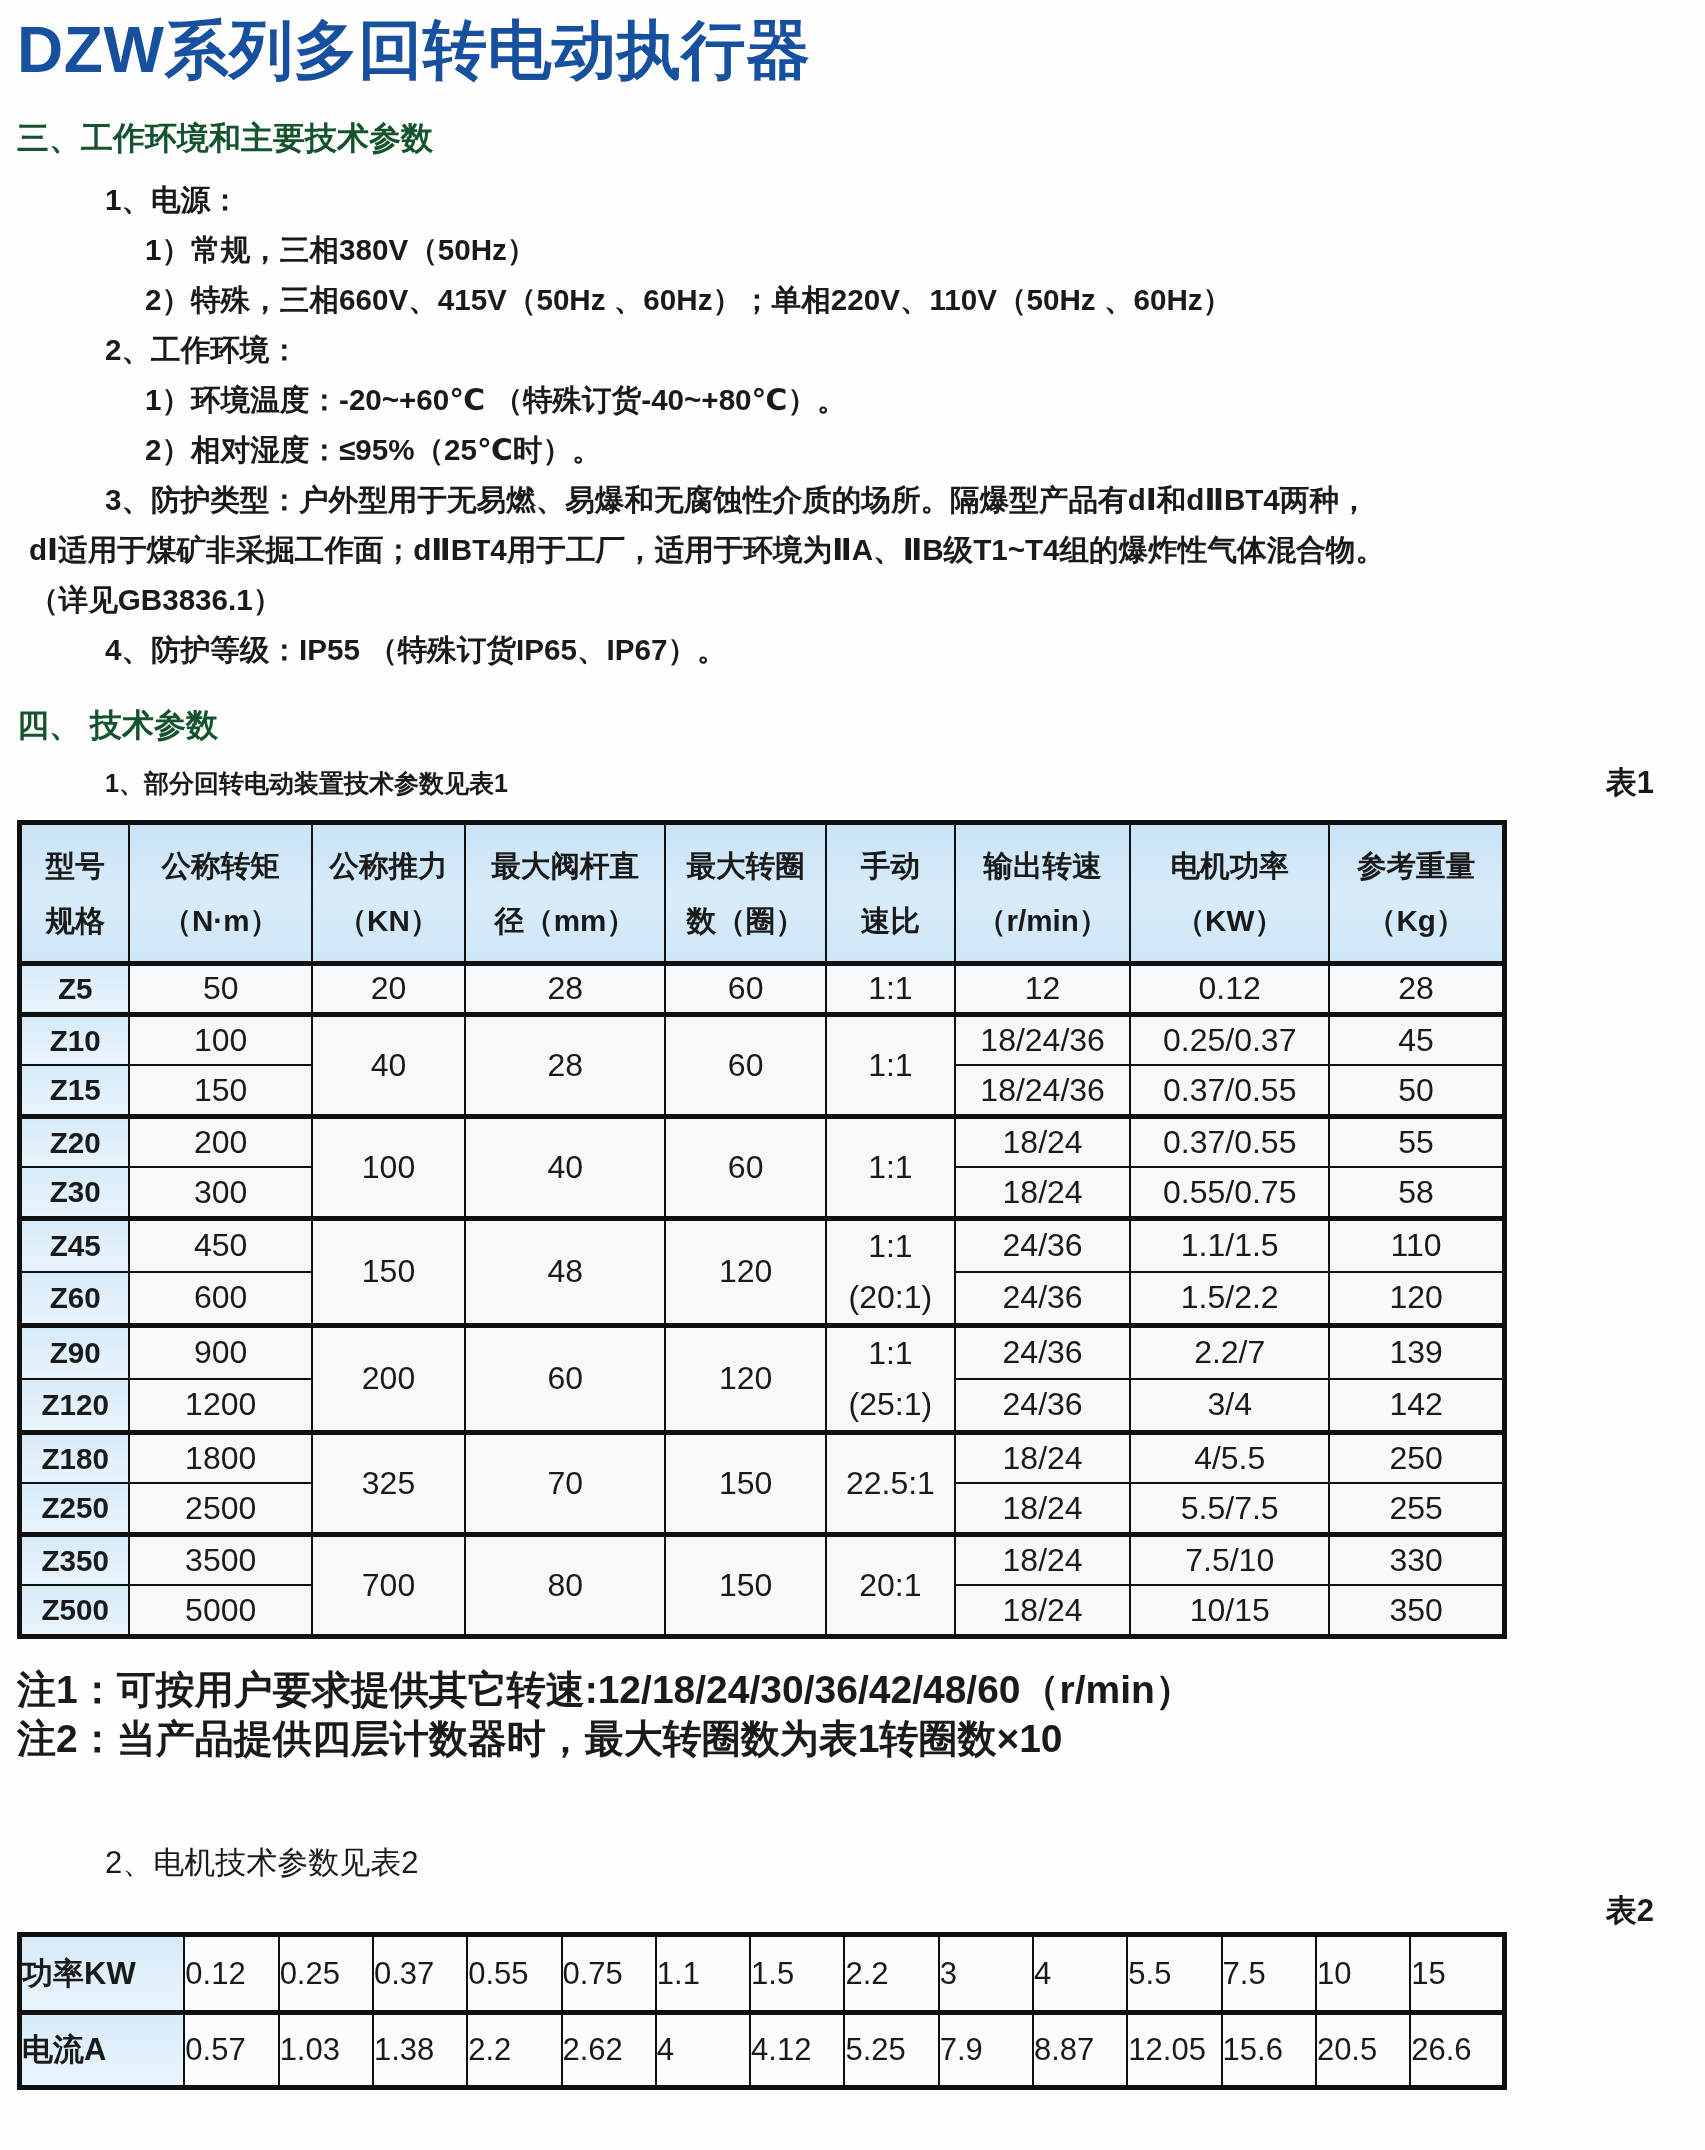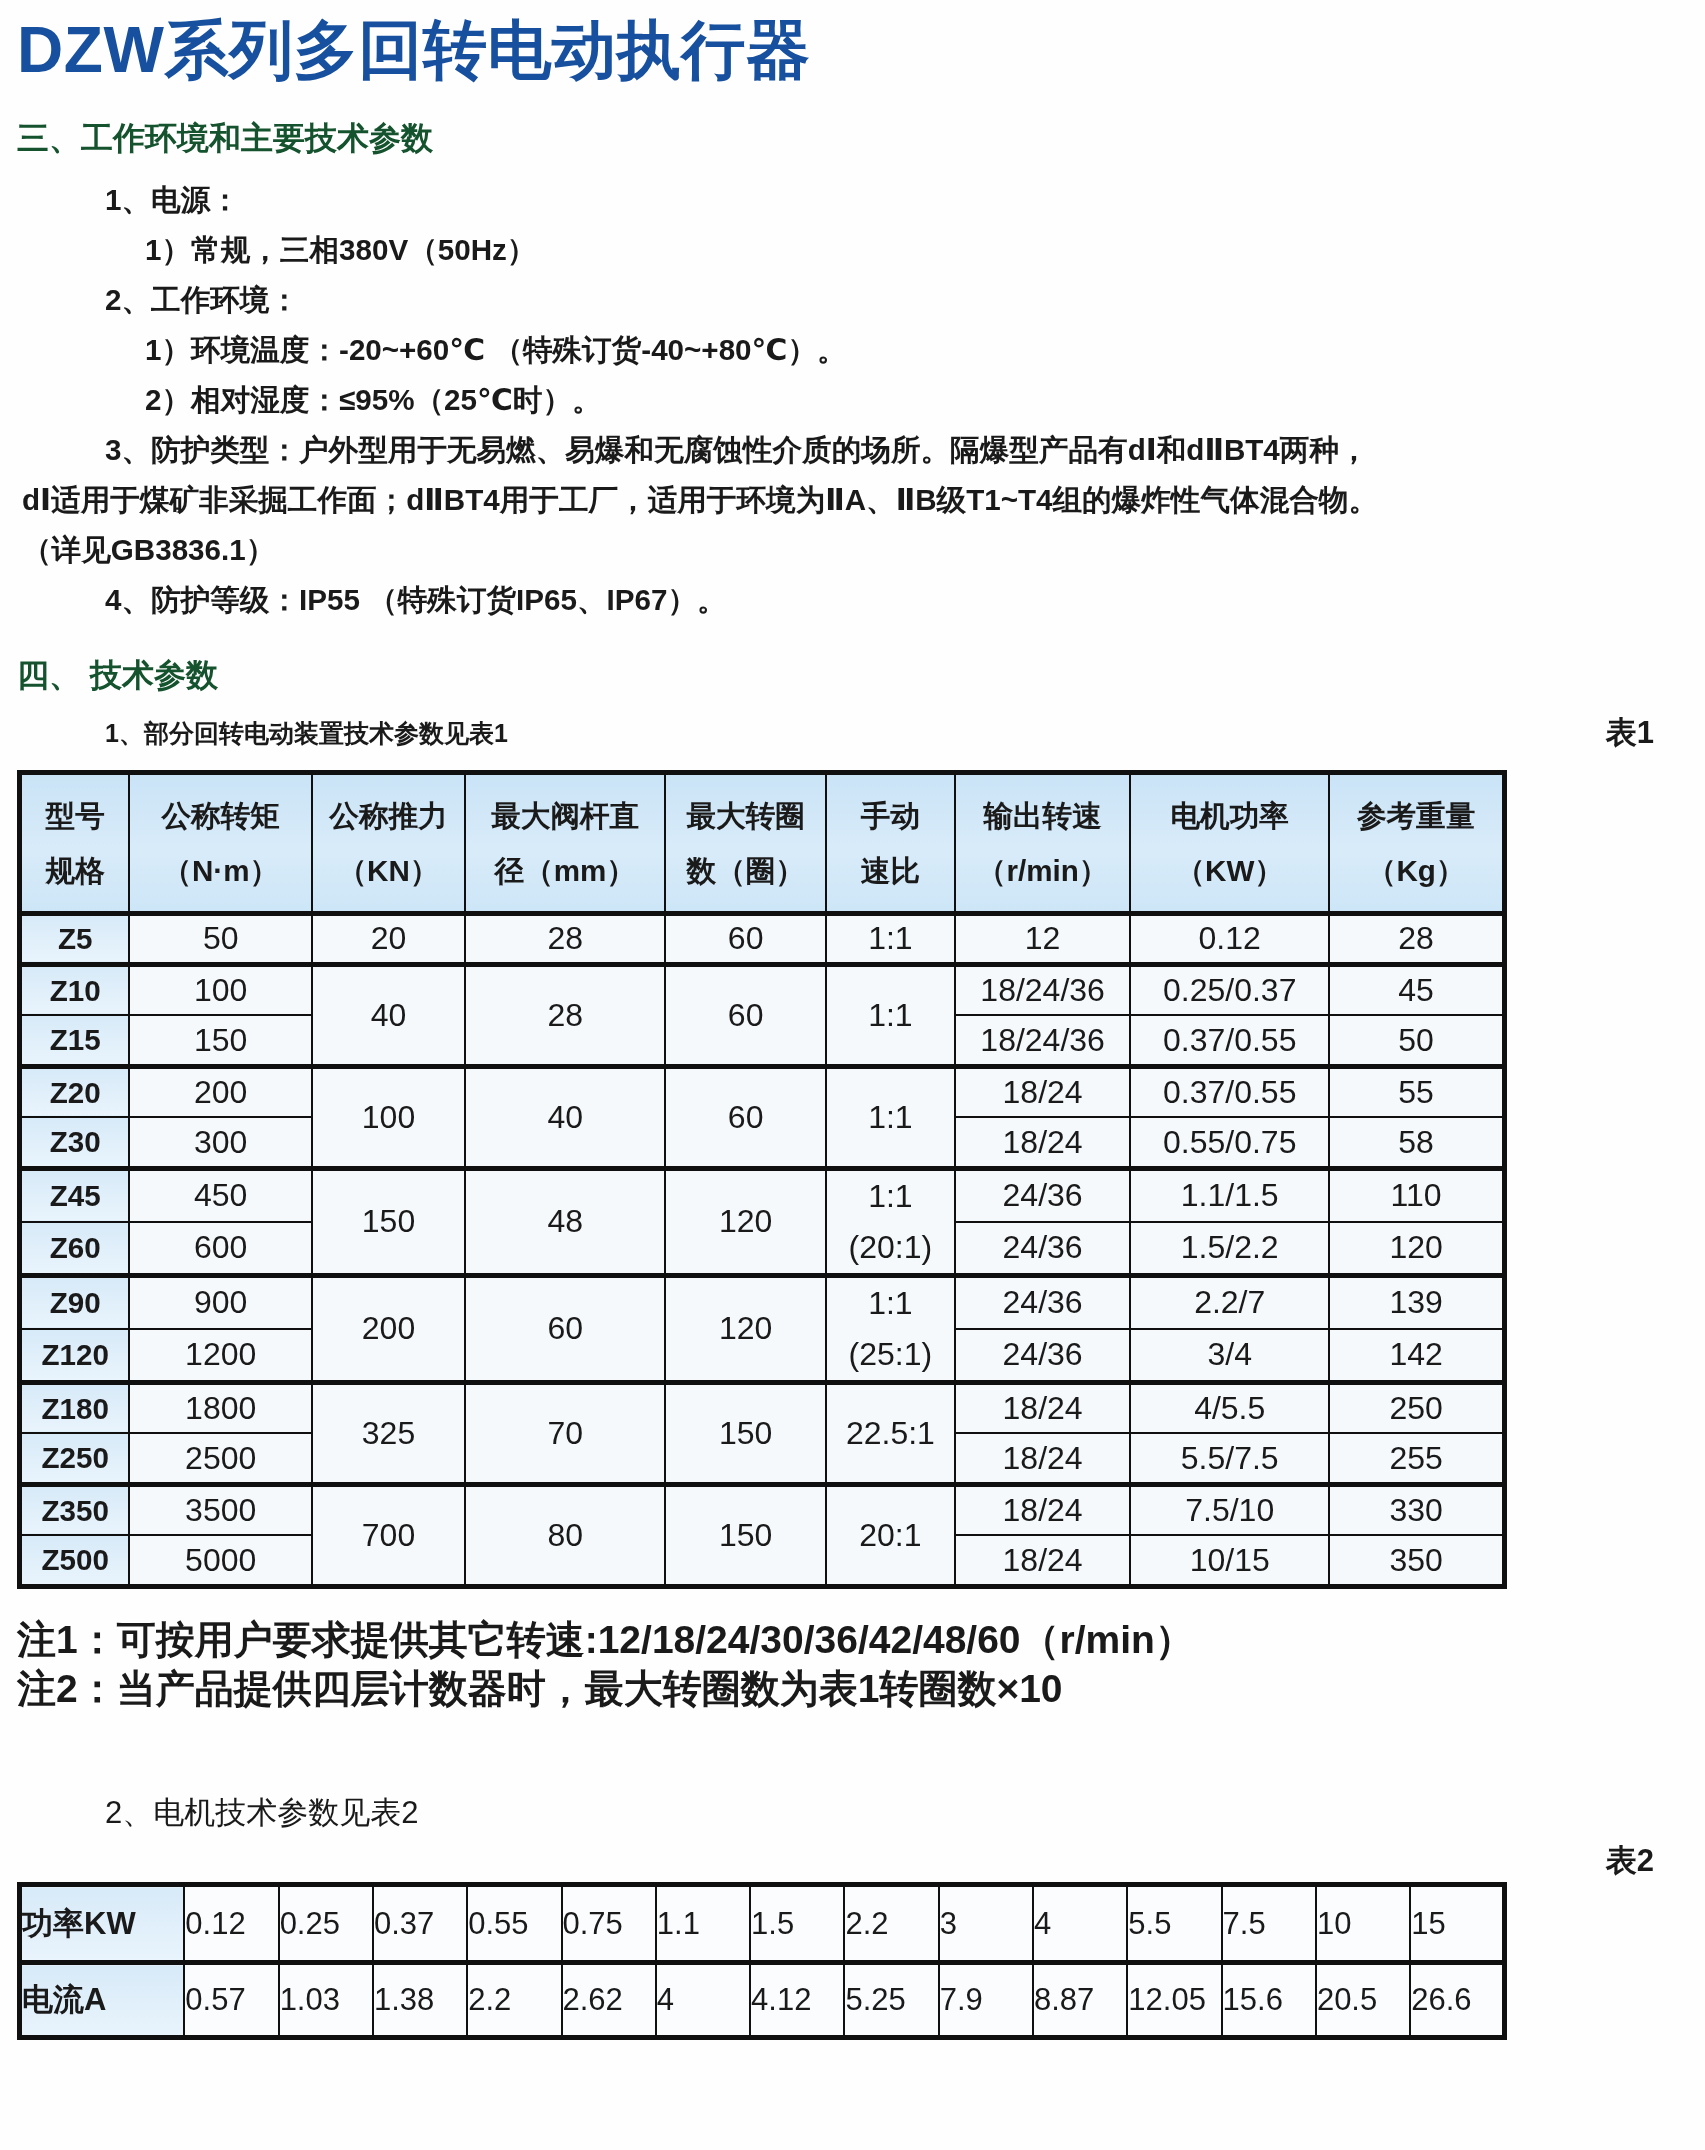--- a/index.html
+++ b/index.html
@@ -32,21 +32,21 @@
     font-weight: bold;
     color: #14532d;
   }
   .bodytext { margin-top: 19.3px; }
   .line {
     font-size: 29.6px;
     line-height: 50px;
     font-weight: 600;
     white-space: nowrap;
   }
-  .ind0 { margin-left: 5px; }
+  .ind0 { margin-left: 12px; }
   .ind1 { margin-left: 88px; }
   .ind2 { margin-left: 128px; }
 
   .caption-row {
     margin-top: 24px;
     display: flex;
     justify-content: space-between;
     align-items: flex-end;
   }
   .caption {
@@ -145,20 +145,21 @@
 
 <div class="page">
 
   <h1 class="title">DZW系列多回转电动执行器</h1>
 
   <h2 class="sec-heading">三、工作环境和主要技术参数</h2>
 
   <div class="bodytext">
     <div class="line ind1">1、电源：</div>
     <div class="line ind2">1）常规，三相380V（50Hz）</div>
+    <div class="line ind2">2）特殊，三相660V、415V（50Hz 、60Hz）；单相220V、110V（50Hz 、60Hz）</div>
     <div class="line ind1">2、工作环境：</div>
     <div class="line ind2">1）环境温度：-20~+60℃ （特殊订货-40~+80℃）。</div>
     <div class="line ind2">2）相对湿度：≤95%（25℃时）。</div>
     <div class="line ind1">3、防护类型：户外型用于无易燃、易爆和无腐蚀性介质的场所。隔爆型产品有dⅠ和dⅡBT4两种，</div>
     <div class="line ind0">dⅠ适用于煤矿非采掘工作面；dⅡBT4用于工厂，适用于环境为ⅡA、ⅡB级T1~T4组的爆炸性气体混合物。</div>
     <div class="line ind0">（详见GB3836.1）</div>
     <div class="line ind1">4、防护等级：IP55 （特殊订货IP65、IP67）。</div>
   </div>
 
   <h2 class="sec-heading">四、 技术参数</h2>

